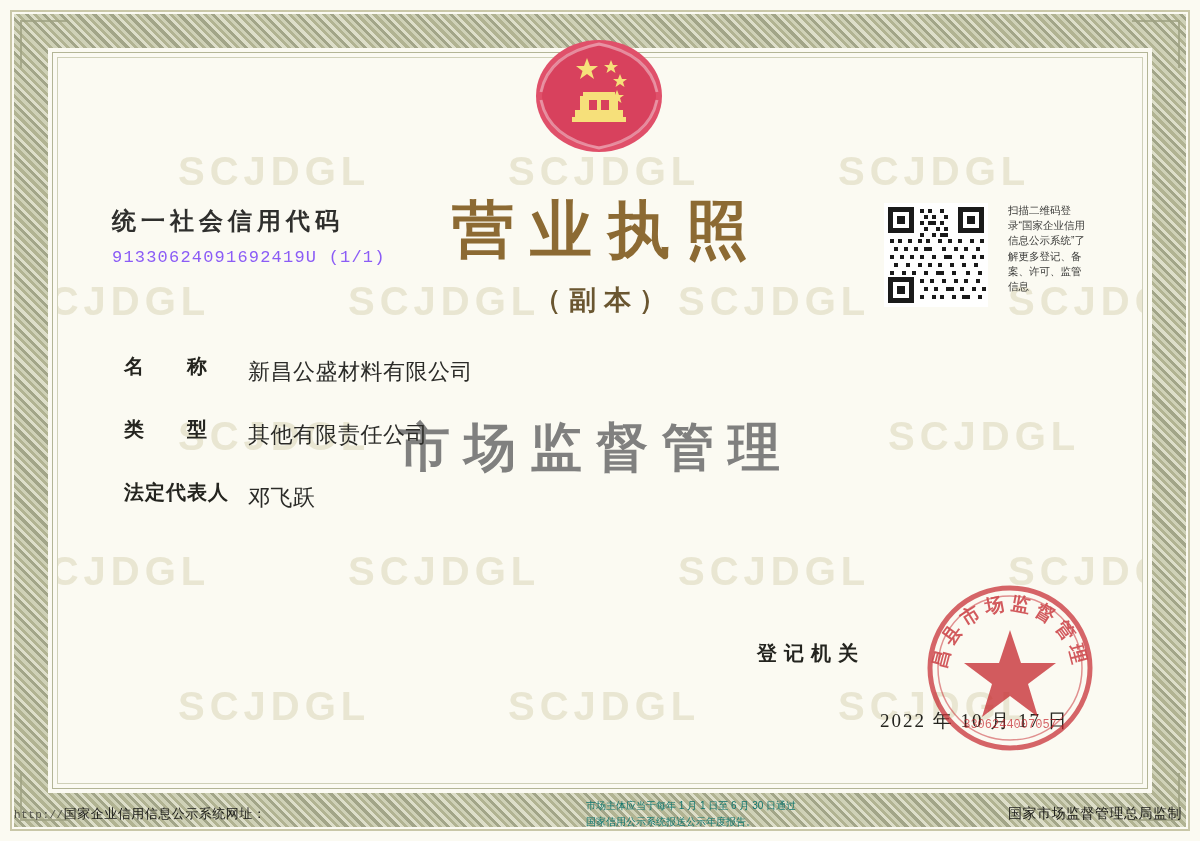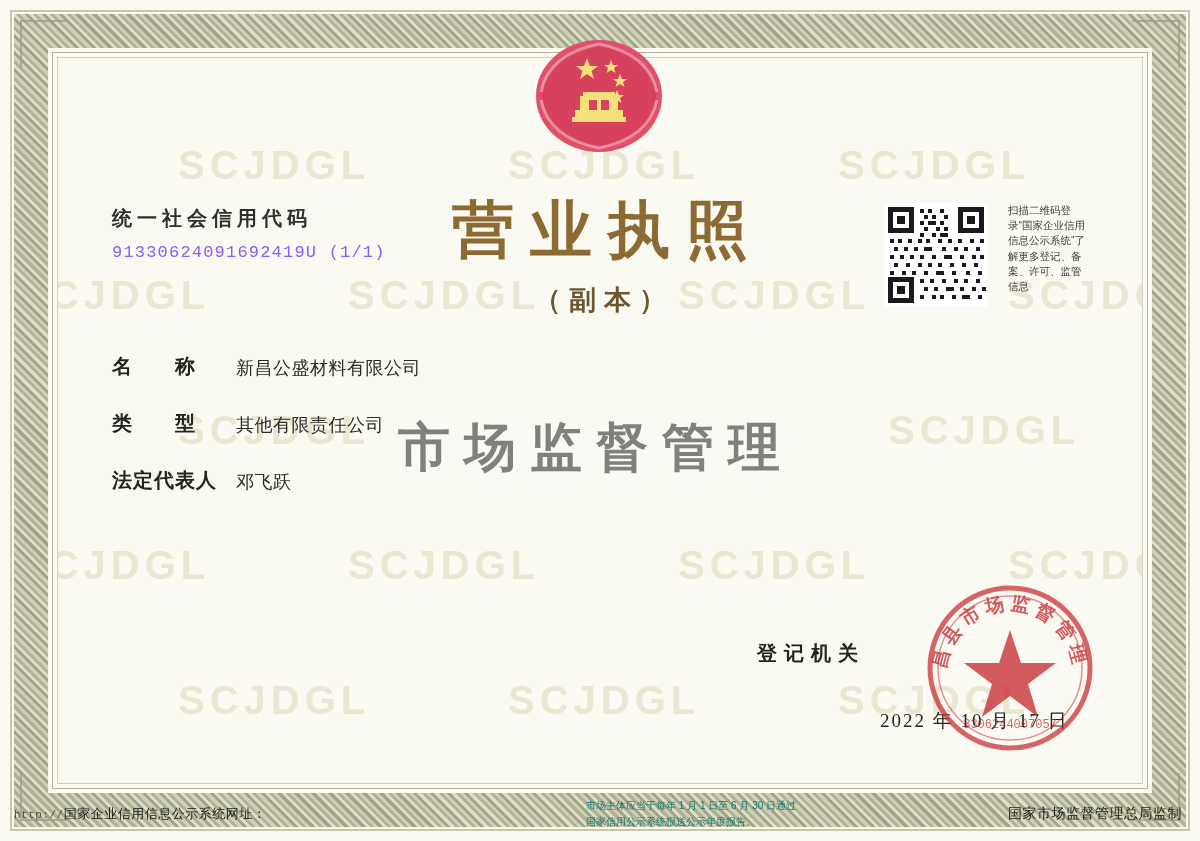--- a/index.html
+++ b/index.html
@@ -84,20 +84,21 @@
   }
   .wm {
     position: absolute;
     color: #e6e3cd;
     font-family: "Liberation Sans", sans-serif;
     font-weight: bold;
     font-size: 40px;
     letter-spacing: 5px;
     white-space: nowrap;
     opacity: .85;
+    margin-top: 6px;
   }
   .wm-big {
     position: absolute;
     color: #737373;
     font-family: "Liberation Serif", serif;
     font-weight: bold;
     font-size: 52px;
     letter-spacing: 14px;
     white-space: nowrap;
     opacity: .9;
@@ -137,21 +138,21 @@
     text-indent: 8px;
   }
 
   
   .code-block {
     position: absolute;
     left: 112px; top: 205px;
     color: #3a3a38;
   }
   .code-label {
-    font-size: 20px;
+    font-size: 24px;
     letter-spacing: 5px;
     font-weight: bold;
     color: #2f2f2d;
   }
   .code-value {
     margin-top: 11px;
     font-family: "Liberation Mono", monospace;
     font-size: 17px;
     letter-spacing: 1.2px;
     color: #8b5cf6;
@@ -185,32 +186,33 @@
   }
   .fields-right {
     position: absolute;
     left: 686px; top: 352px;
     width: 440px;
   }
   .row {
     display: flex;
     align-items: flex-start;
     margin-bottom: 26px;
+    margin-left: 12px;
   }
   .row .lab {
     flex: 0 0 auto;
     width: 124px;
     font-size: 20px;
     font-weight: bold;
     color: #24241f;
     letter-spacing: 1px;
     line-height: 1.4;
   }
   .row .val {
-    font-size: 18px;
+    font-size: 22px;
     color: #2b2b28;
     line-height: 1.55;
     padding-top: 3px;
     letter-spacing: .5px;
   }
   .row.scope { margin-bottom: 0; }
   .row.scope .val {
     width: 400px;
     font-size: 15px;
     line-height: 1.72;

